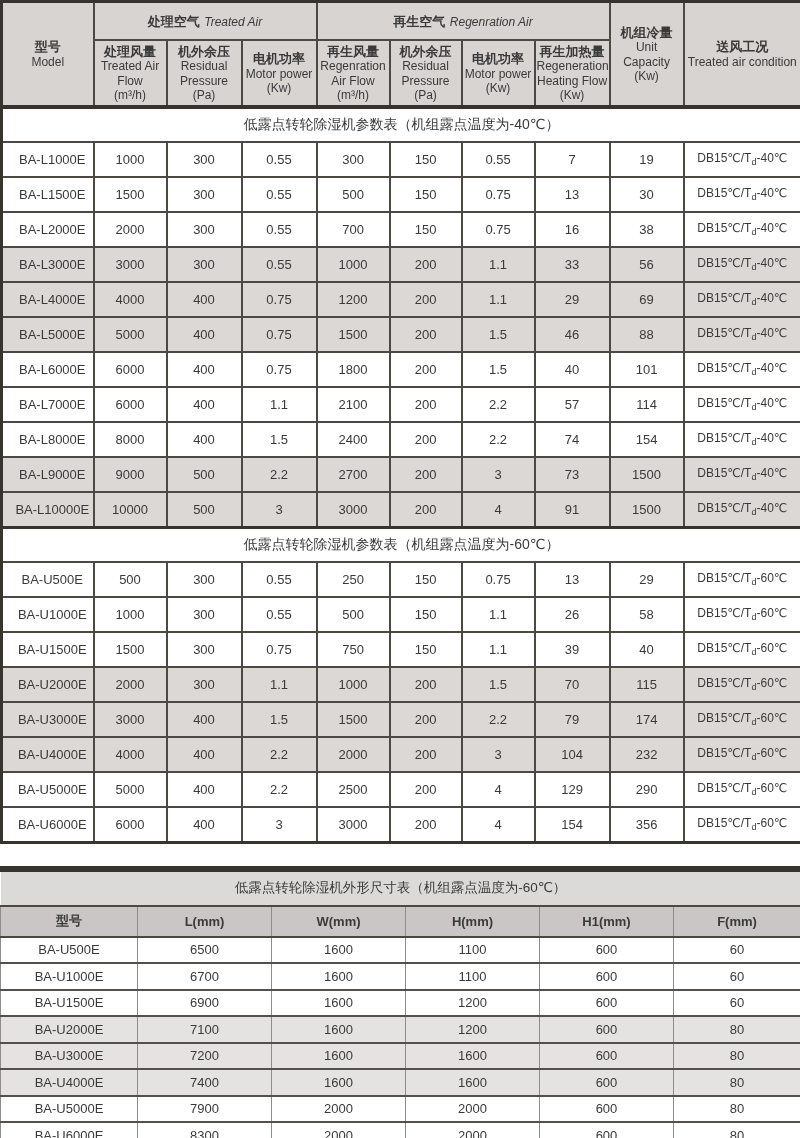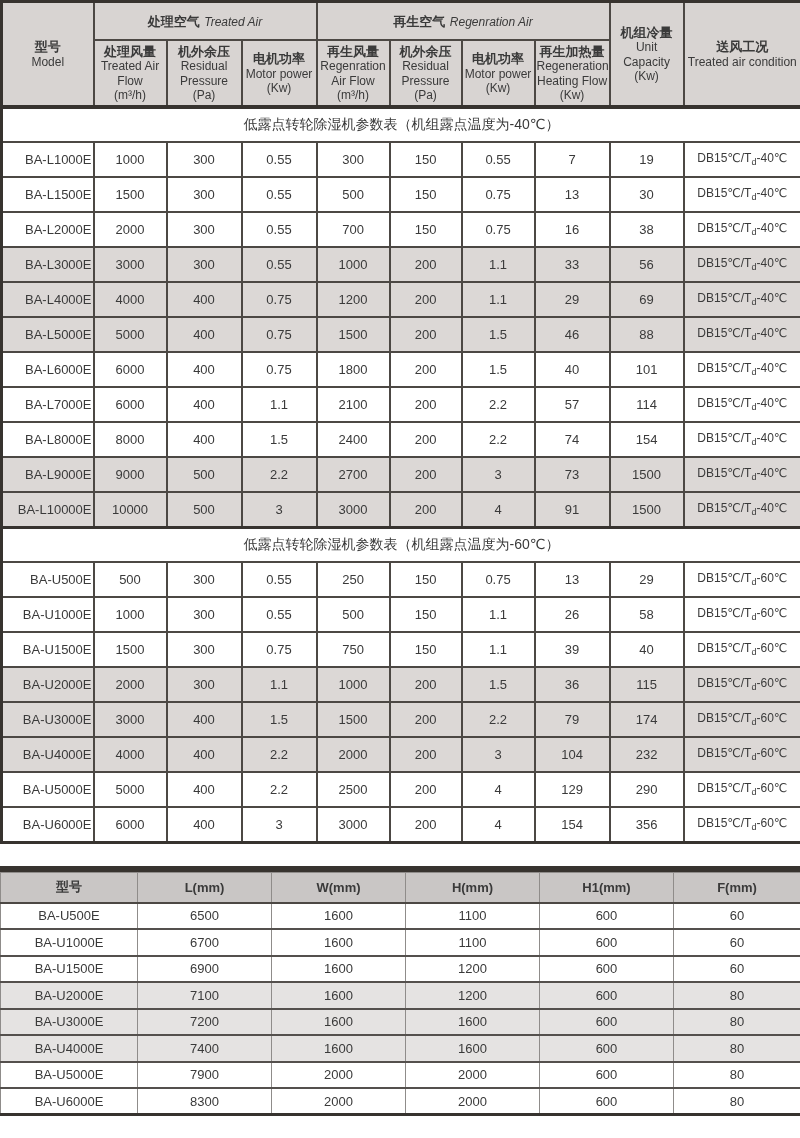--- a/index.html
+++ b/index.html
@@ -30,21 +30,21 @@
     border:2px solid #4c4844;text-align:center;vertical-align:middle;
     font-size:13px;background:#ffffff;
   }
   .spec tbody tr{height:35px;}
   .spec tbody tr.title-row td{
     background:#ffffff;font-size:14px;font-weight:normal;
     border-left:none;border-right:none;
     border-top:3px solid #37332f;border-bottom:2px solid #4c4844;
   }
   .spec tbody tr.shaded td{background:#dcd8d6;}
-  .spec td.model{text-align:right;padding-left:10px;}
+  .spec td.model{text-align:center;padding-left:10px;}
   .spec td.supply{font-size:12px;}
   .spec td.supply sub{font-size:9px;}
 
   
   .dim-bar{height:6px;background:#37332f;margin-top:22px;}
   .dim{border-bottom:3px solid #37332f;}
   .dim td,.dim th{
     border:1px solid #8f8c8a;text-align:center;vertical-align:middle;
     font-size:13px;background:#ffffff;
   }
@@ -317,21 +317,21 @@
           <td class="supply"><span>DB15℃/T</span><sub>d</sub><span>-60℃</span></td>
         </tr>
         <tr class="shaded">
           <td class="model">BA-U2000E</td>
           <td>2000</td>
           <td>300</td>
           <td>1.1</td>
           <td>1000</td>
           <td>200</td>
           <td>1.5</td>
-          <td>36</td>
+          <td>70</td>
           <td>115</td>
           <td class="supply"><span>DB15℃/T</span><sub>d</sub><span>-60℃</span></td>
         </tr>
         <tr class="shaded">
           <td class="model">BA-U3000E</td>
           <td>3000</td>
           <td>400</td>
           <td>1.5</td>
           <td>1500</td>
           <td>200</td>
@@ -384,20 +384,23 @@
   <table class="dim">
     <colgroup>
       <col style="width:137px">
         <col style="width:134px">
         <col style="width:134px">
       <col style="width:134px">
         <col style="width:134px">
         <col style="width:127px">
     </colgroup>
     <tbody id="dim-body">
+        <tr class="title-row">
+          <td colspan="6">低露点转轮除湿机外形尺寸表（机组露点温度为-60℃）</td>
+        </tr>
         <tr class="head-row">
           <th>型号</th>
           <th>L(mm)</th>
           <th>W(mm)</th>
           <th>H(mm)</th>
           <th>H1(mm)</th>
           <th>F(mm)</th>
         </tr>
         <tr class="data">
           <td>BA-U500E</td>

